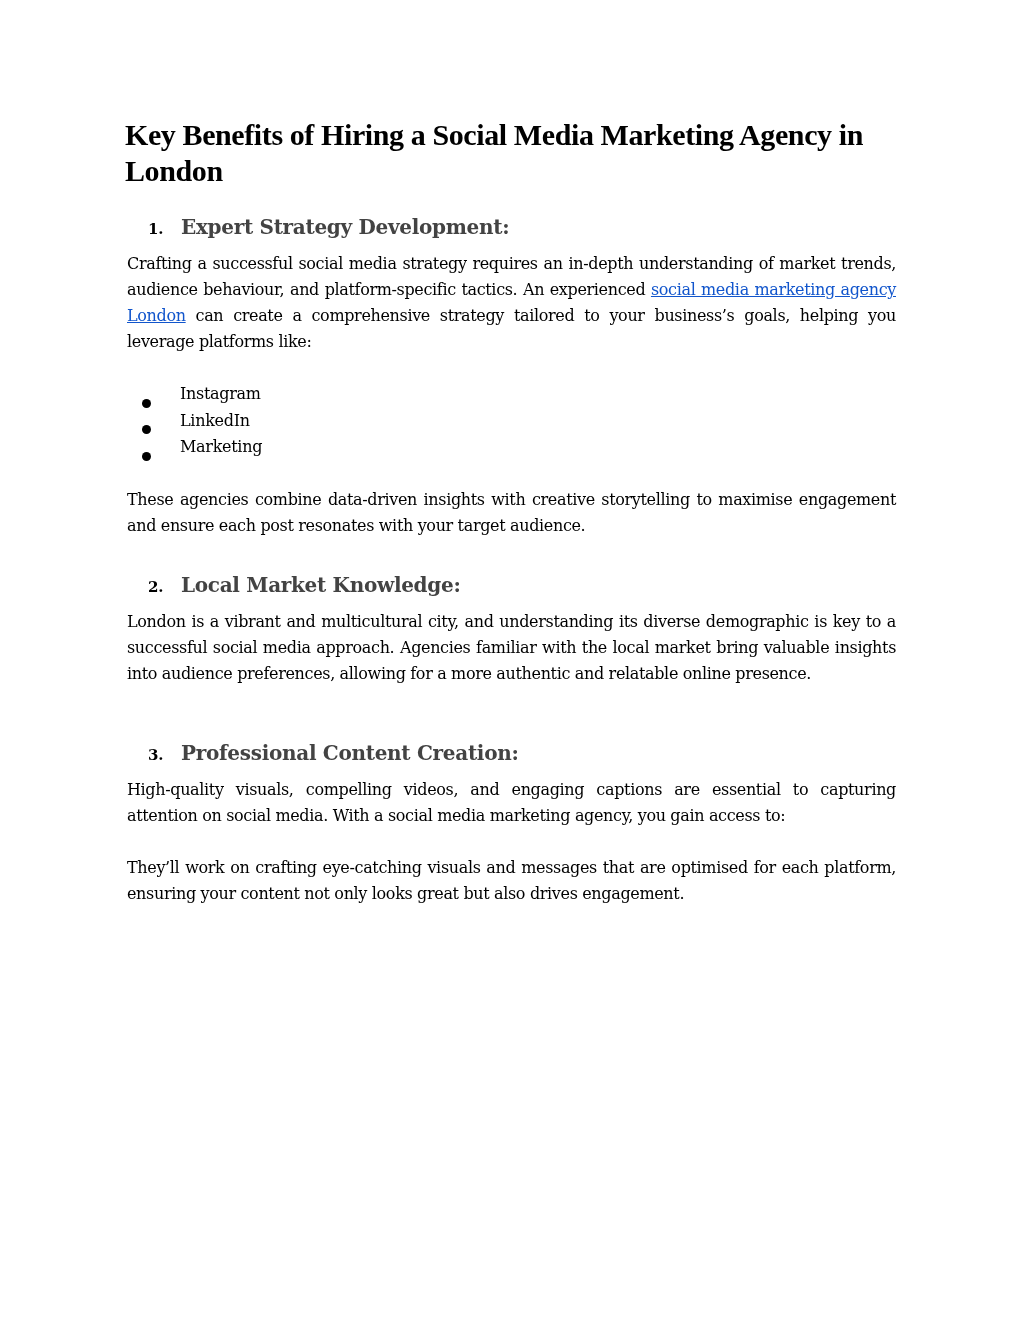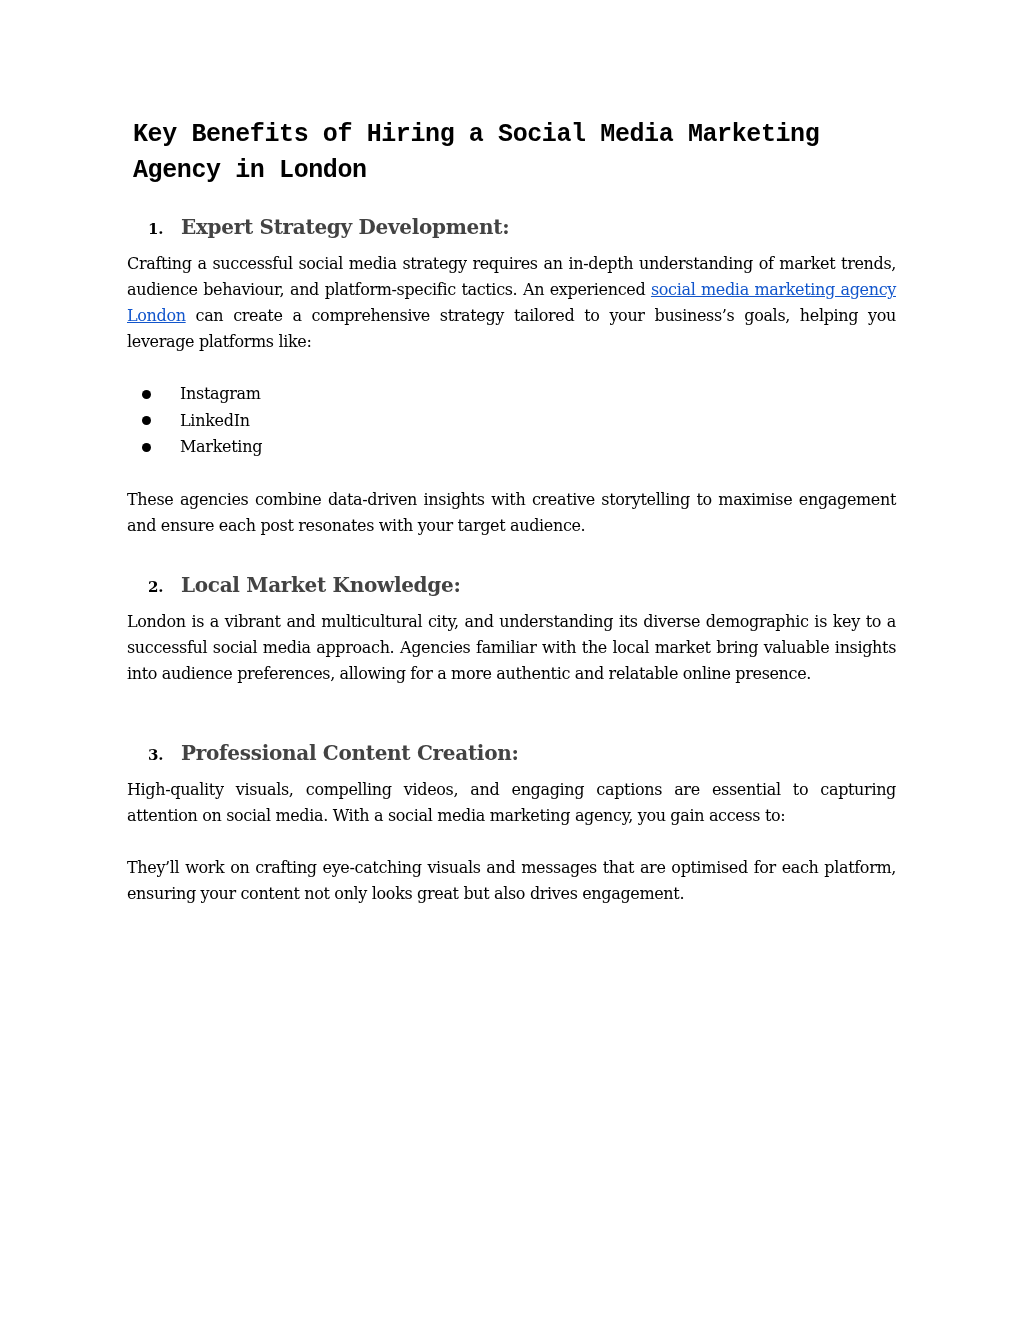--- a/index.html
+++ b/index.html
@@ -15,25 +15,25 @@
       font-family: "DejaVu Serif", "Liberation Serif", serif;
       color: #000000;
     }
     .page {
       position: absolute;
       left: 121px;
       top: 117px;
       width: 781px;
     }
     h1 {
-      font-family: Liberation Mono, monospace;
-      font-size: 25px;
+      font-family: Liberation Serif, serif;
+      font-size: 30px;
       line-height: 36px;
       font-weight: bold;
-      margin: 0 0 22px 12px;
+      margin: 0 0 22px 4px;
       color: #000000;
       letter-spacing: -0.4px;
     }
     .section-heading {
       display: flex;
       align-items: baseline;
       margin: 0 0 6px 0;
       padding-left: 27px;
       font-family: "DejaVu Serif", "Liberation Serif", serif;
       font-weight: bold;
@@ -60,21 +60,21 @@
       color: #1155cc;
       text-decoration: underline;
     }
     ul.bullets {
       list-style: none;
       margin: 0 0 26px 0;
       padding: 0;
     }
     ul.bullets li {
       display: flex;
-      align-items: center;
+      align-items: flex-end;
       font-size: 16px;
       line-height: 26.5px;
       letter-spacing: -0.3px;
     }
     ul.bullets li .dot {
       display: inline-block;
       width: 9px;
       height: 9px;
       border-radius: 50%;
       background: #000000;

